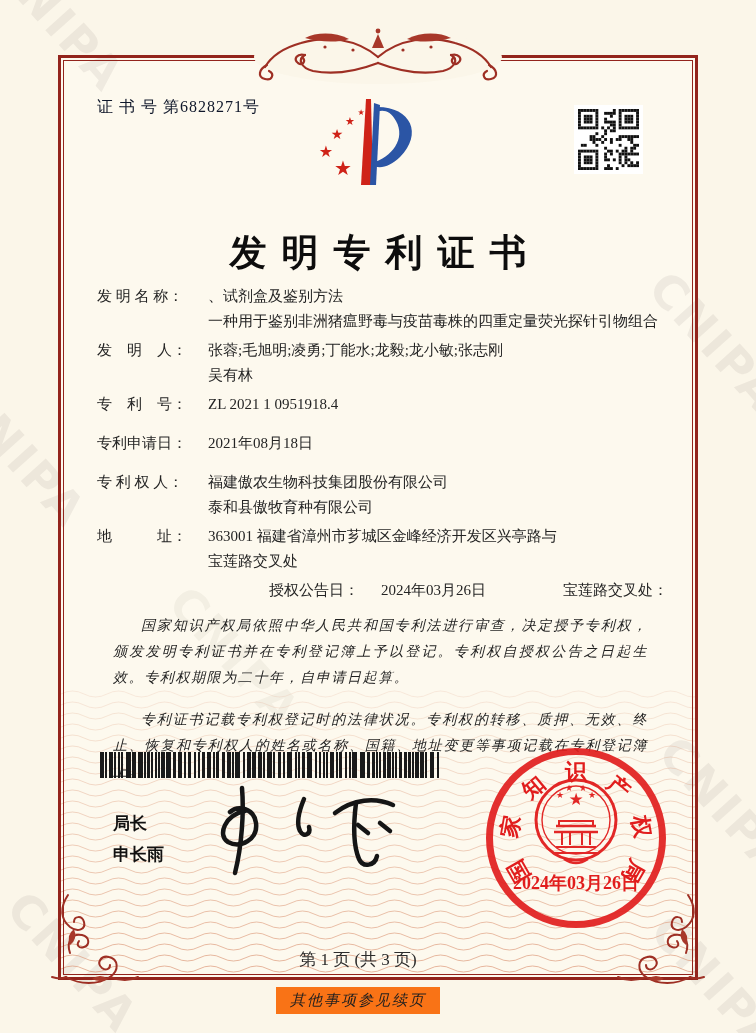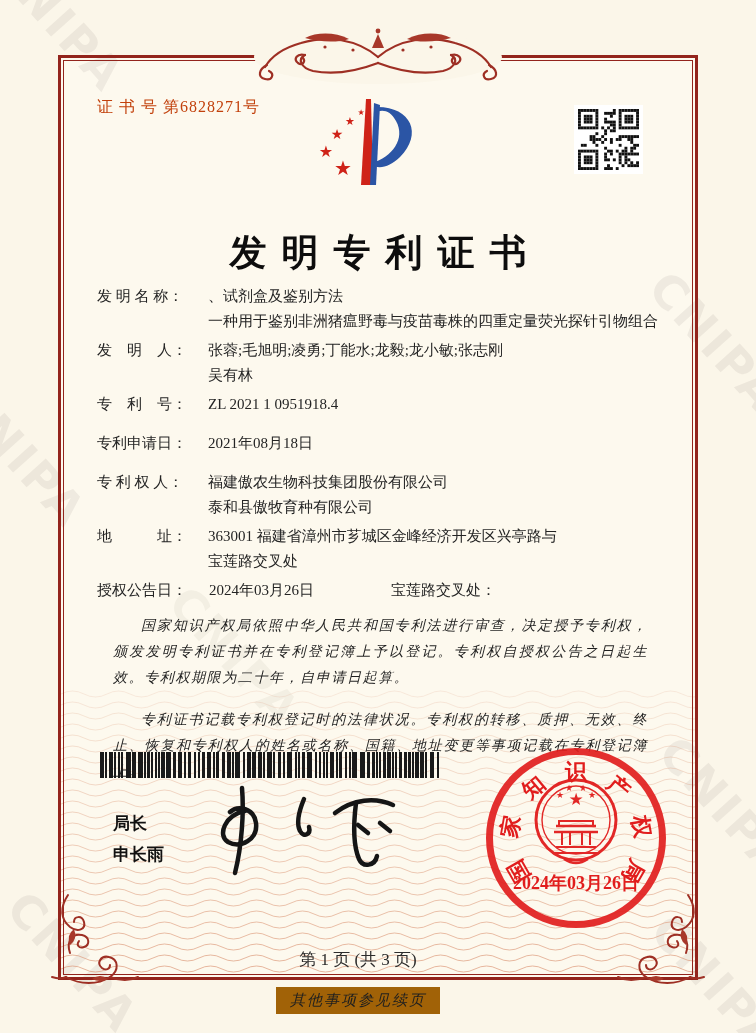--- a/index.html
+++ b/index.html
@@ -16,28 +16,28 @@
   .panel-bg{position:absolute;left:58px;top:55px;width:640px;height:925px;background:#fdf9ee;z-index:0;}
   .wavy{position:absolute;left:61px;top:688px;width:634px;height:289px;z-index:1;overflow:hidden;}
   .frame{position:absolute;left:58px;top:55px;width:640px;height:925px;
          border:3px solid #93241c;box-sizing:border-box;z-index:2;}
   .frame-inner{position:absolute;inset:2px;border:1px solid #93241c;}
   .ornament{position:absolute;z-index:3;}
   .orn-top{left:253px;top:27px;}
   .orn-bl{left:50px;top:893px;transform:scaleX(-1);}
   .orn-br{left:616px;top:893px;}
   
-  .cert-no{position:absolute;left:97px;top:97px;z-index:3;font-size:16px;letter-spacing:1px;color:#c2410c;}
+  .cert-no{position:absolute;left:97px;top:97px;z-index:3;font-size:16px;letter-spacing:1px;color:#0f172a;}
   .logo{position:absolute;left:310px;top:97px;z-index:3;}
   .qr{position:absolute;left:574px;top:105px;z-index:3;background:#ffffff;padding:4px;line-height:0;}
   .title{position:absolute;left:58px;top:190px;width:640px;z-index:3;text-align:center;
          font-size:37px;font-weight:bold;color:#0d0d0d;letter-spacing:15px;text-indent:15px;margin-top:38px;}
   
   .fields{position:absolute;left:97px;top:284px;width:578px;z-index:3;font-size:15px;line-height:25px;color:#242424;}
-  .row{display:flex;}
+  .row{display:flex;justify-content:flex-end;}
   .lbl{width:111px;flex:none;}
   .val{flex:1;}
   .mt-lg{margin-top:14px;}
   .mt-sm{margin-top:4px;}
   .g-val{width:182px;flex:none;}
   .g-lbl{width:112px;flex:none;}
   
   .legal{position:absolute;left:97px;top:597px;width:567px;z-index:3;
          font-style:italic;font-size:14px;line-height:26px;letter-spacing:1.6px;
          text-align:justify;color:#1f1f1f;}
@@ -53,21 +53,21 @@
   .seal-ring{position:absolute;inset:0;border:7px solid #e11d1d;border-radius:50%;box-sizing:border-box;
              opacity:0.92;}
   .seal-char{position:absolute;left:50%;top:50%;font-size:22px;font-weight:bold;color:#e11d1d;
              font-family:"Liberation Serif","DejaVu Serif",serif;}
   .seal-date{position:absolute;left:0;right:0;top:123px;text-align:center;font-size:18px;
              font-weight:bold;color:#e11d1d;z-index:2;letter-spacing:0;}
   .seal-emblem{position:absolute;left:40px;top:26px;opacity:0.95;}
   
   .footer-page{position:absolute;left:38px;top:948px;width:640px;z-index:3;text-align:center;
                font-size:17px;color:#2c2c2c;}
-  .note-box{position:absolute;left:276px;top:987px;z-index:4;background:#a16207;
+  .note-box{position:absolute;left:276px;top:987px;z-index:4;background:#f97316;
             padding:4px 14px;font-style:italic;font-size:15px;letter-spacing:2px;color:#1f1f1f;}
   svg{display:block;}
 </style>
 </head>
 <body>
 
 <div class="page">
 
   <span class="wm wm1">CNIPA</span>
   <span class="wm wm2">CNIPA</span>

